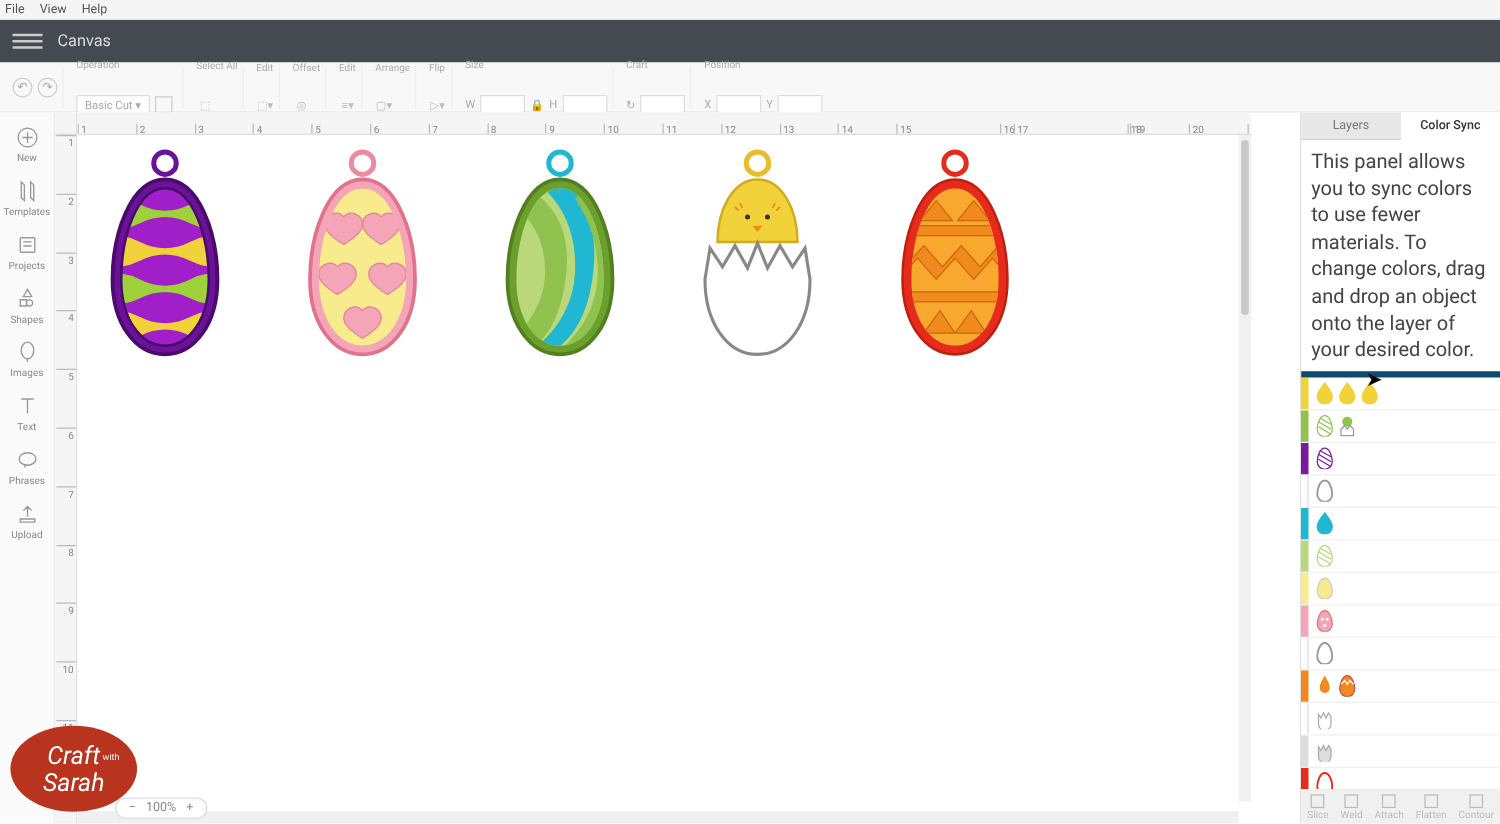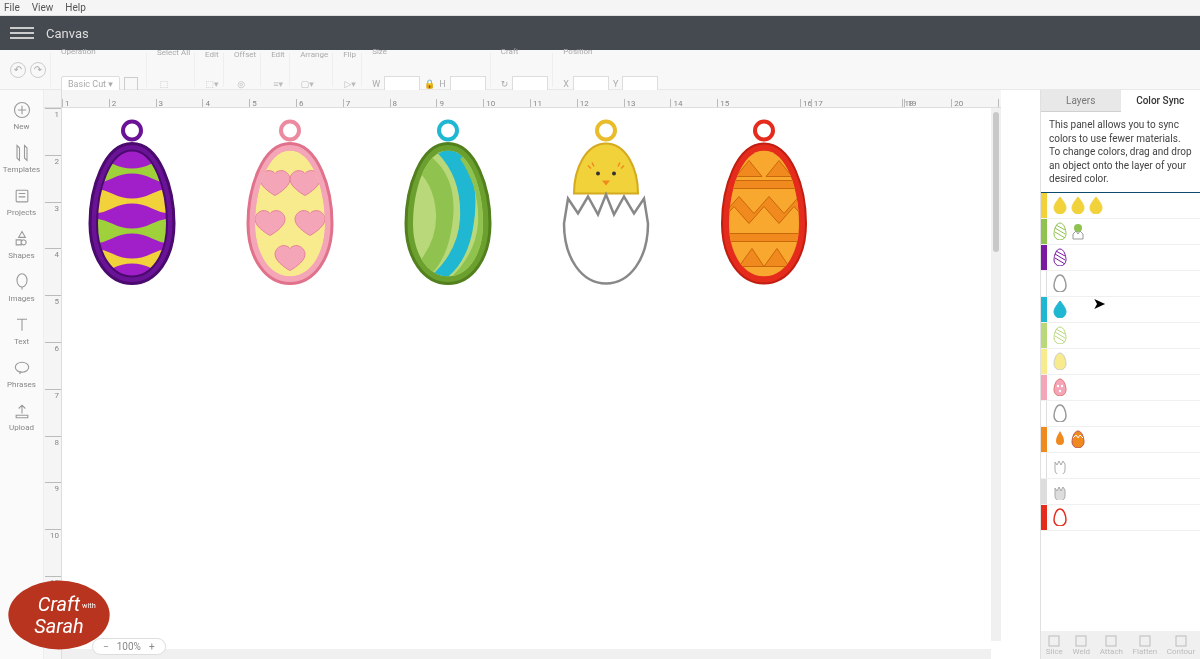--- a/index.html
+++ b/index.html
@@ -52,21 +52,21 @@
 .scrollbar-v { position: absolute; right: 0; top: 0; bottom: 18px; width: 10px; background: #f0f0f0; }
 .scrollbar-v::after { content:""; position: absolute; top: 4px; left: 2px; right: 2px; height: 140px; background: #c8c8c8; border-radius: 3px; }
 .scrollbar-h { position: absolute; bottom: 0; left: 0; right: 10px; height: 10px; background: #f0f0f0; }
 
 .zoombar { position: absolute; bottom: 4px; left: 48px; background: #fff; border: 1px solid #ddd; border-radius: 12px; padding: 2px 10px; display: flex; align-items: center; gap: 8px; font-size: 10px; color: #888; }
 
 .rpanel { width: 160px; background: #fff; border-left: 1px solid #e0e0e0; display: flex; flex-direction: column; margin-left: 39px; }
 .rtabs { display: flex; height: 22px; font-size: 10px; }
 .rtab { flex: 1; display: flex; align-items: center; justify-content: center; background: #e8e8e8; color: #777; cursor: pointer; border-bottom: 1px solid #d0d0d0; }
 .rtab.active { background: #fff; color: #333; border-bottom: 1px solid #fff; font-weight: 500; }
-.panel-help { padding: 6px 8px; font-size: 10px; line-height: 1.35; color: #444; border-bottom: 1px solid #0c4a6e; }
+.panel-help { padding: 6px 8px; font-size: 16px; line-height: 1.35; color: #444; border-bottom: 5px solid #0c4a6e; }
 .color-rows { flex: 1; overflow-y: auto; }
 .color-row { display: flex; align-items: center; height: 26px; border-bottom: 1px solid #f0f0f0; }
 .color-bar { width: 6px; height: 100%; flex-shrink: 0; }
 .color-thumbs { display: flex; gap: 4px; padding-left: 6px; align-items: center; }
 .thumb { width: 14px; height: 18px; }
 .panel-bottom { height: 28px; background: #f0f0f0; display: flex; align-items: center; justify-content: space-around; font-size: 8px; color: #bbb; }
 .pb-item { display: flex; flex-direction: column; align-items: center; gap: 0; }
 .pb-icon { width: 12px; height: 12px; }
 
 .cursor-fake { position: absolute; right: 94px; top: 204px; font-size: 16px; color: #000; pointer-events: none; }

